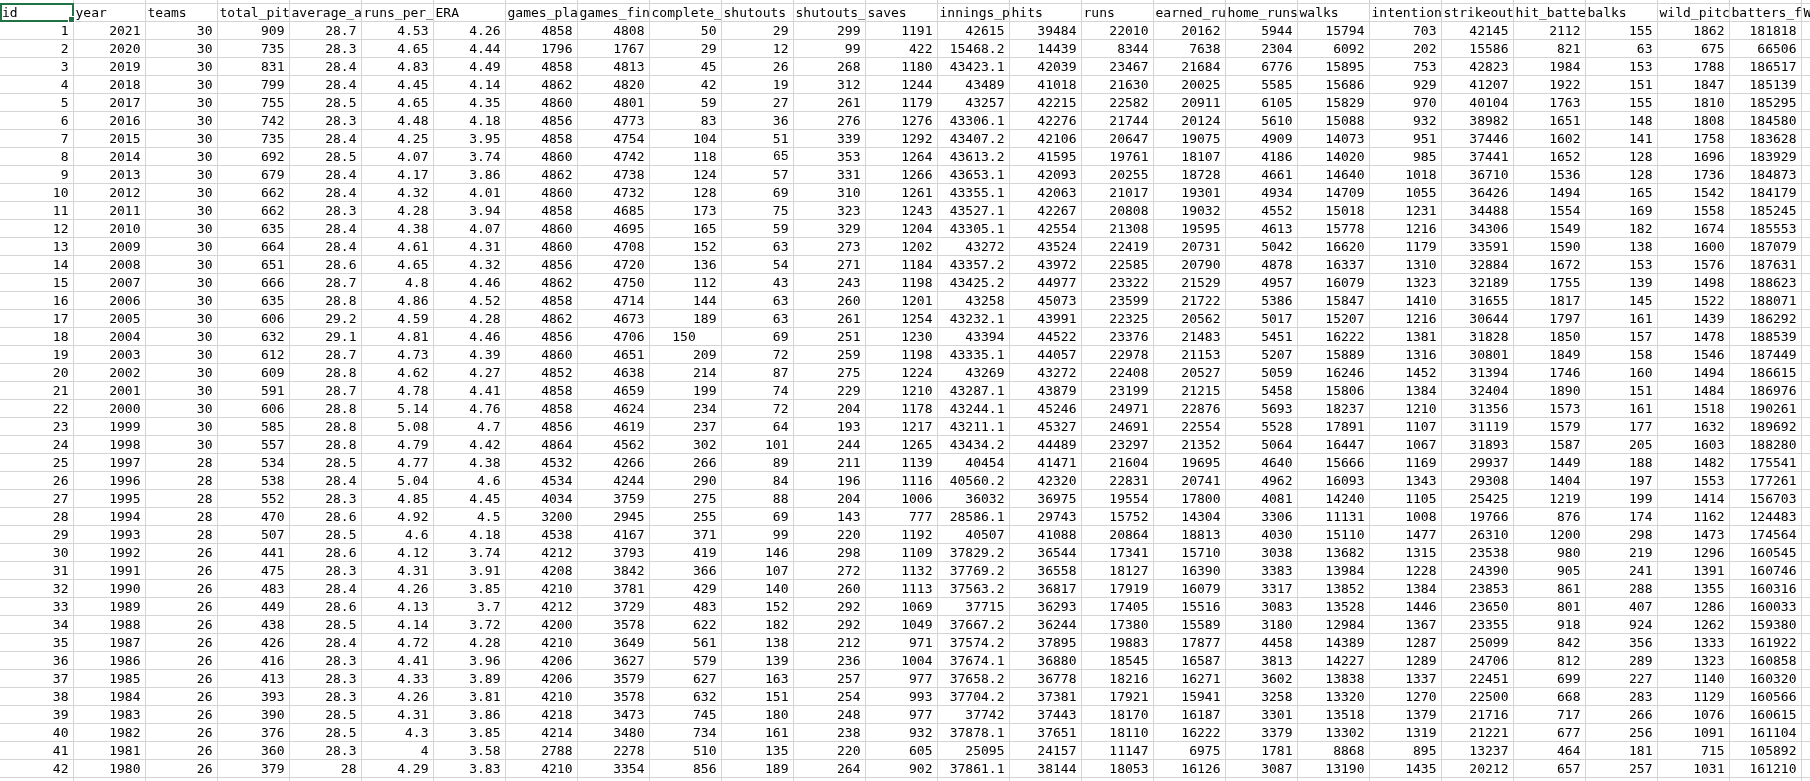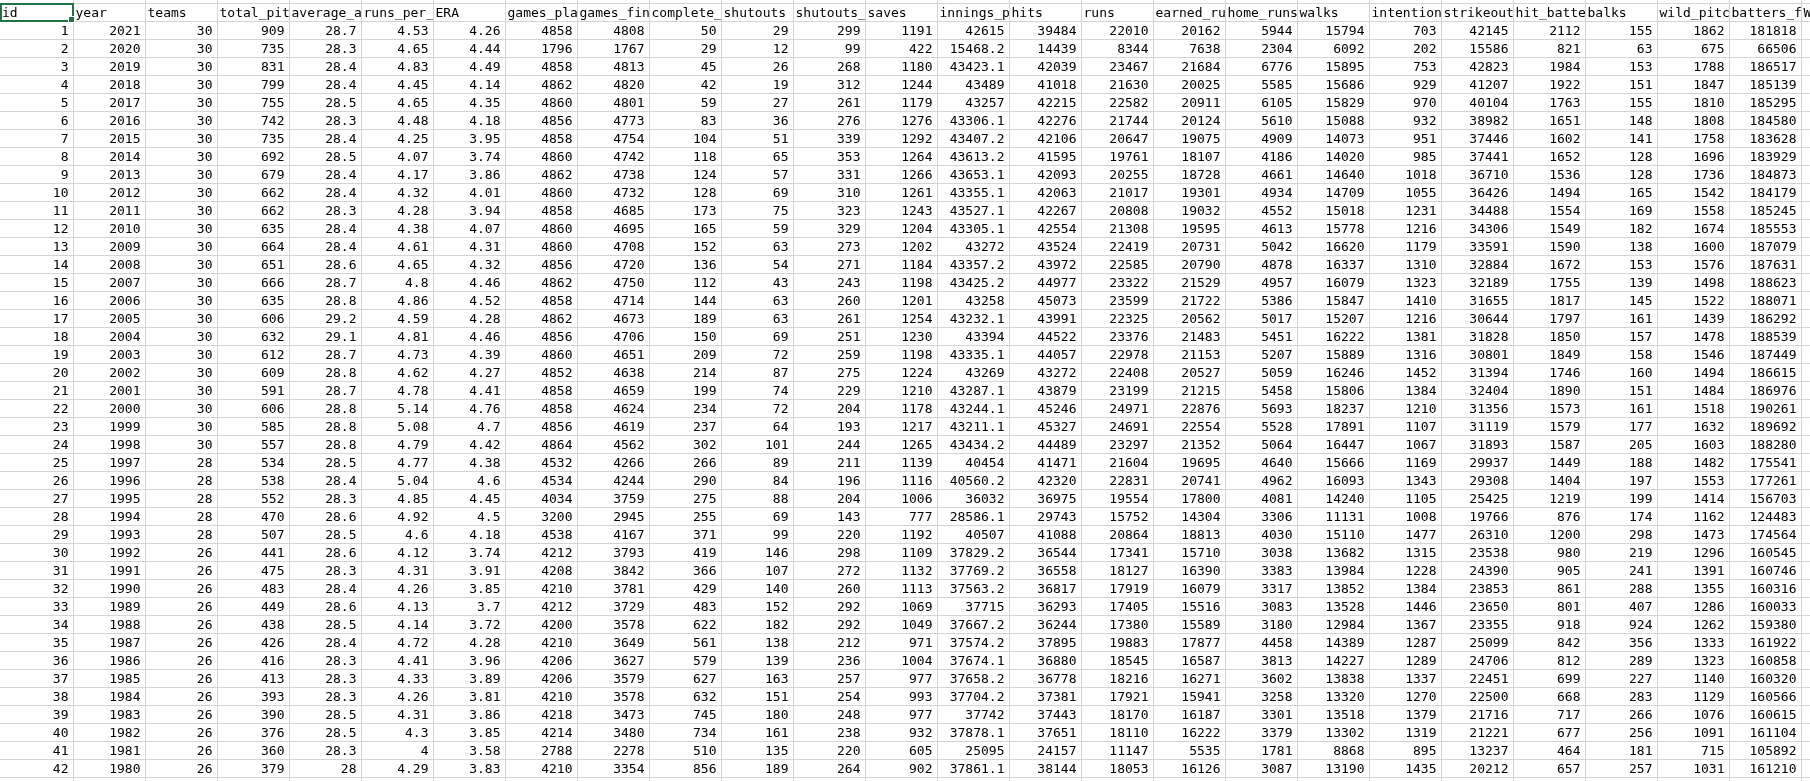--- a/index.html
+++ b/index.html
@@ -360,21 +360,21 @@
           <td class="num" style="border-color: rgb(212, 212, 212);">8</td>
           <td class="num" style="border-color: rgb(212, 212, 212);">2014</td>
           <td class="num" style="border-color: rgb(212, 212, 212);">30</td>
           <td class="num" style="border-color: rgb(212, 212, 212);">692</td>
           <td class="num" style="border-color: rgb(212, 212, 212);">28.5</td>
           <td class="num" style="border-color: rgb(212, 212, 212);">4.07</td>
           <td class="num" style="border-color: rgb(212, 212, 212);">3.74</td>
           <td class="num" style="border-color: rgb(212, 212, 212);">4860</td>
           <td class="num" style="border-color: rgb(212, 212, 212);">4742</td>
           <td class="num" style="border-color: rgb(212, 212, 212);">118</td>
-          <td class="num" style="border-color: rgb(212, 212, 212);">65</td>
+          <td class="num" style="border-color: rgb(212, 212, 212); font-family: Liberation Mono, monospace;">65</td>
           <td class="num" style="border-color: rgb(212, 212, 212);">353</td>
           <td class="num" style="border-color: rgb(212, 212, 212);">1264</td>
           <td class="num" style="border-color: rgb(212, 212, 212);">43613.2</td>
           <td class="num" style="border-color: rgb(212, 212, 212);">41595</td>
           <td class="num" style="border-color: rgb(212, 212, 212);">19761</td>
           <td class="num" style="border-color: rgb(212, 212, 212);">18107</td>
           <td class="num" style="border-color: rgb(212, 212, 212);">4186</td>
           <td class="num" style="border-color: rgb(212, 212, 212);">14020</td>
           <td class="num" style="border-color: rgb(212, 212, 212);">985</td>
           <td class="num" style="border-color: rgb(212, 212, 212);">37441</td>
@@ -639,21 +639,21 @@
         <tr>
           <td class="num" style="border-color: rgb(212, 212, 212);">18</td>
           <td class="num" style="border-color: rgb(212, 212, 212);">2004</td>
           <td class="num" style="border-color: rgb(212, 212, 212);">30</td>
           <td class="num" style="border-color: rgb(212, 212, 212);">632</td>
           <td class="num" style="border-color: rgb(212, 212, 212);">29.1</td>
           <td class="num" style="border-color: rgb(212, 212, 212);">4.81</td>
           <td class="num" style="border-color: rgb(212, 212, 212);">4.46</td>
           <td class="num" style="border-color: rgb(212, 212, 212);">4856</td>
           <td class="num" style="border-color: rgb(212, 212, 212);">4706</td>
-          <td class="num" style="border-color: rgb(212, 212, 212);">150</td>
+          <td class="num" style="border-color: rgb(212, 212, 212); text-align: center;">150</td>
           <td class="num" style="border-color: rgb(212, 212, 212);">69</td>
           <td class="num" style="border-color: rgb(212, 212, 212);">251</td>
           <td class="num" style="border-color: rgb(212, 212, 212);">1230</td>
           <td class="num" style="border-color: rgb(212, 212, 212);">43394</td>
           <td class="num" style="border-color: rgb(212, 212, 212);">44522</td>
           <td class="num" style="border-color: rgb(212, 212, 212);">23376</td>
           <td class="num" style="border-color: rgb(212, 212, 212);">21483</td>
           <td class="num" style="border-color: rgb(212, 212, 212);">5451</td>
           <td class="num" style="border-color: rgb(212, 212, 212);">16222</td>
           <td class="num" style="border-color: rgb(212, 212, 212);">1381</td>
@@ -1290,21 +1290,21 @@
           <td class="num" style="border-color: rgb(212, 212, 212);">3.58</td>
           <td class="num" style="border-color: rgb(212, 212, 212);">2788</td>
           <td class="num" style="border-color: rgb(212, 212, 212);">2278</td>
           <td class="num" style="border-color: rgb(212, 212, 212);">510</td>
           <td class="num" style="border-color: rgb(212, 212, 212);">135</td>
           <td class="num" style="border-color: rgb(212, 212, 212);">220</td>
           <td class="num" style="border-color: rgb(212, 212, 212);">605</td>
           <td class="num" style="border-color: rgb(212, 212, 212);">25095</td>
           <td class="num" style="border-color: rgb(212, 212, 212);">24157</td>
           <td class="num" style="border-color: rgb(212, 212, 212);">11147</td>
-          <td class="num" style="border-color: rgb(212, 212, 212);">5535</td>
+          <td class="num" style="border-color: rgb(212, 212, 212);">6975</td>
           <td class="num" style="border-color: rgb(212, 212, 212);">1781</td>
           <td class="num" style="border-color: rgb(212, 212, 212);">8868</td>
           <td class="num" style="border-color: rgb(212, 212, 212);">895</td>
           <td class="num" style="border-color: rgb(212, 212, 212);">13237</td>
           <td class="num" style="border-color: rgb(212, 212, 212);">464</td>
           <td class="num" style="border-color: rgb(212, 212, 212);">181</td>
           <td class="num" style="border-color: rgb(212, 212, 212);">715</td>
           <td class="num" style="border-color: rgb(212, 212, 212);">105892</td>
           <td class="num" style="border-color: rgb(212, 212, 212);"></td>
         </tr>

